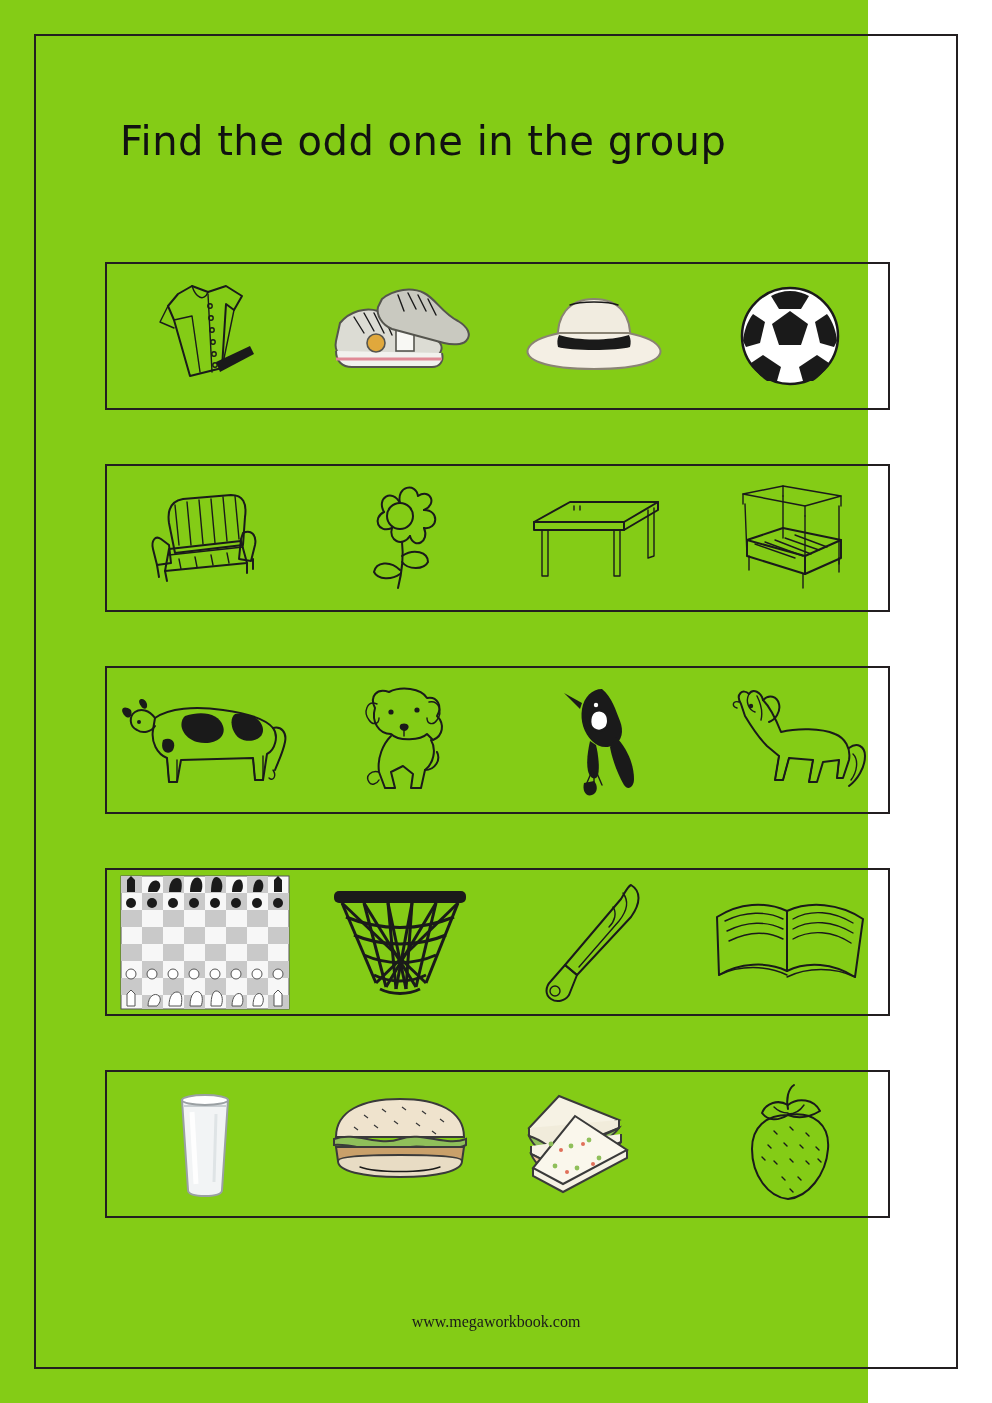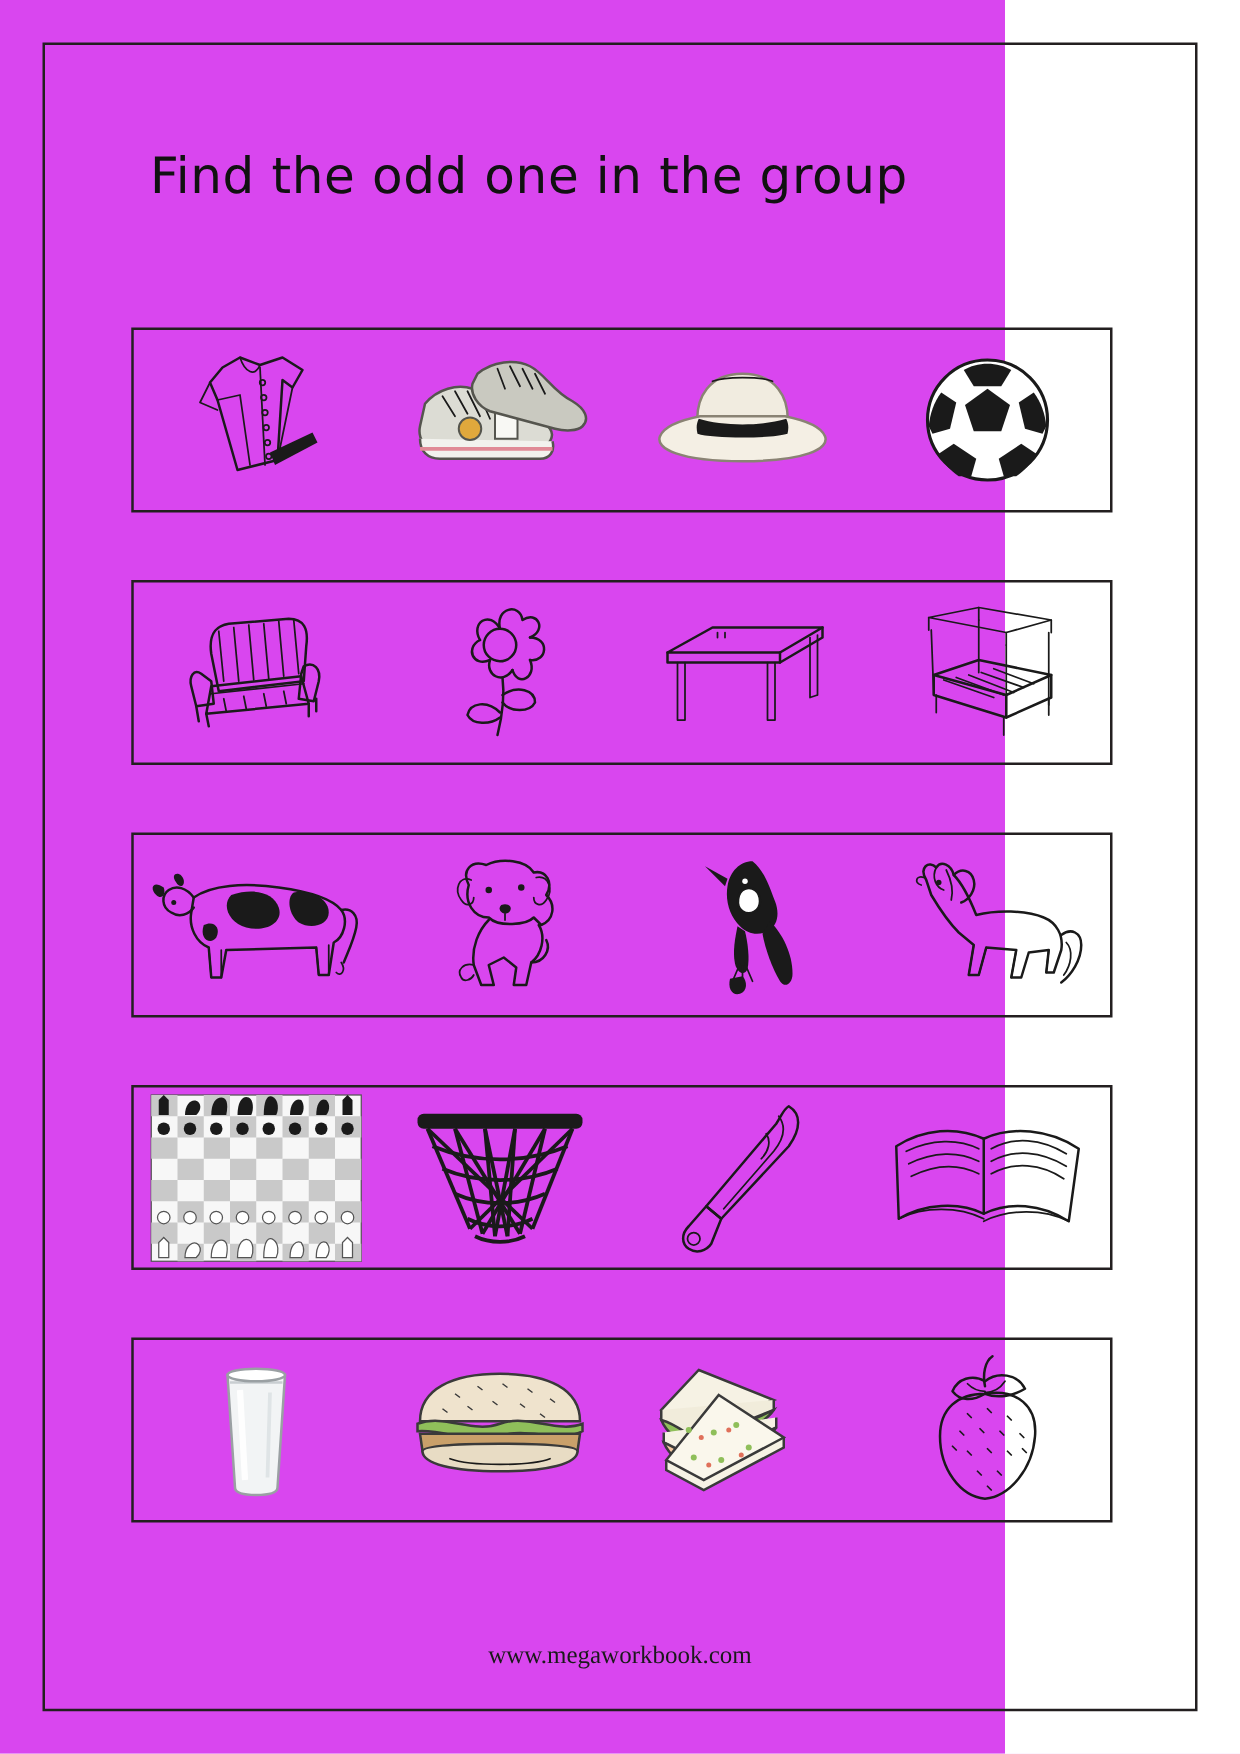--- a/index.html
+++ b/index.html
@@ -5,23 +5,23 @@
   html, body {
     margin: 0;
     padding: 0;
     background: #ffffff;
   }
   body {
     font-family: "Liberation Sans", sans-serif;
   }
   .page {
     position: relative;
-    width: 804px;
+    width: 868px;
     height: 1403px;
-    background: #d946ef;
+    background: #84cc16;
     box-sizing: border-box;
   }
   .page-border {
     position: absolute;
     left: 34px;
     top: 34px;
     width: 924px;
     height: 1335px;
     border: 2px solid #231f20;
     box-sizing: border-box;
@@ -65,21 +65,21 @@
   .cell svg {
     display: block;
   }
   .footer {
     position: absolute;
     left: 0;
     top: 1313px;
     width: 992px;
     text-align: center;
     font-family: "Liberation Serif", serif;
-    font-size: 20px;
+    font-size: 16px;
     color: #1a1a1a;
   }
   .stroke {
     fill: none;
     stroke: #1a1a1a;
     stroke-width: 2;
     stroke-linejoin: round;
     stroke-linecap: round;
   }
   .thin {

